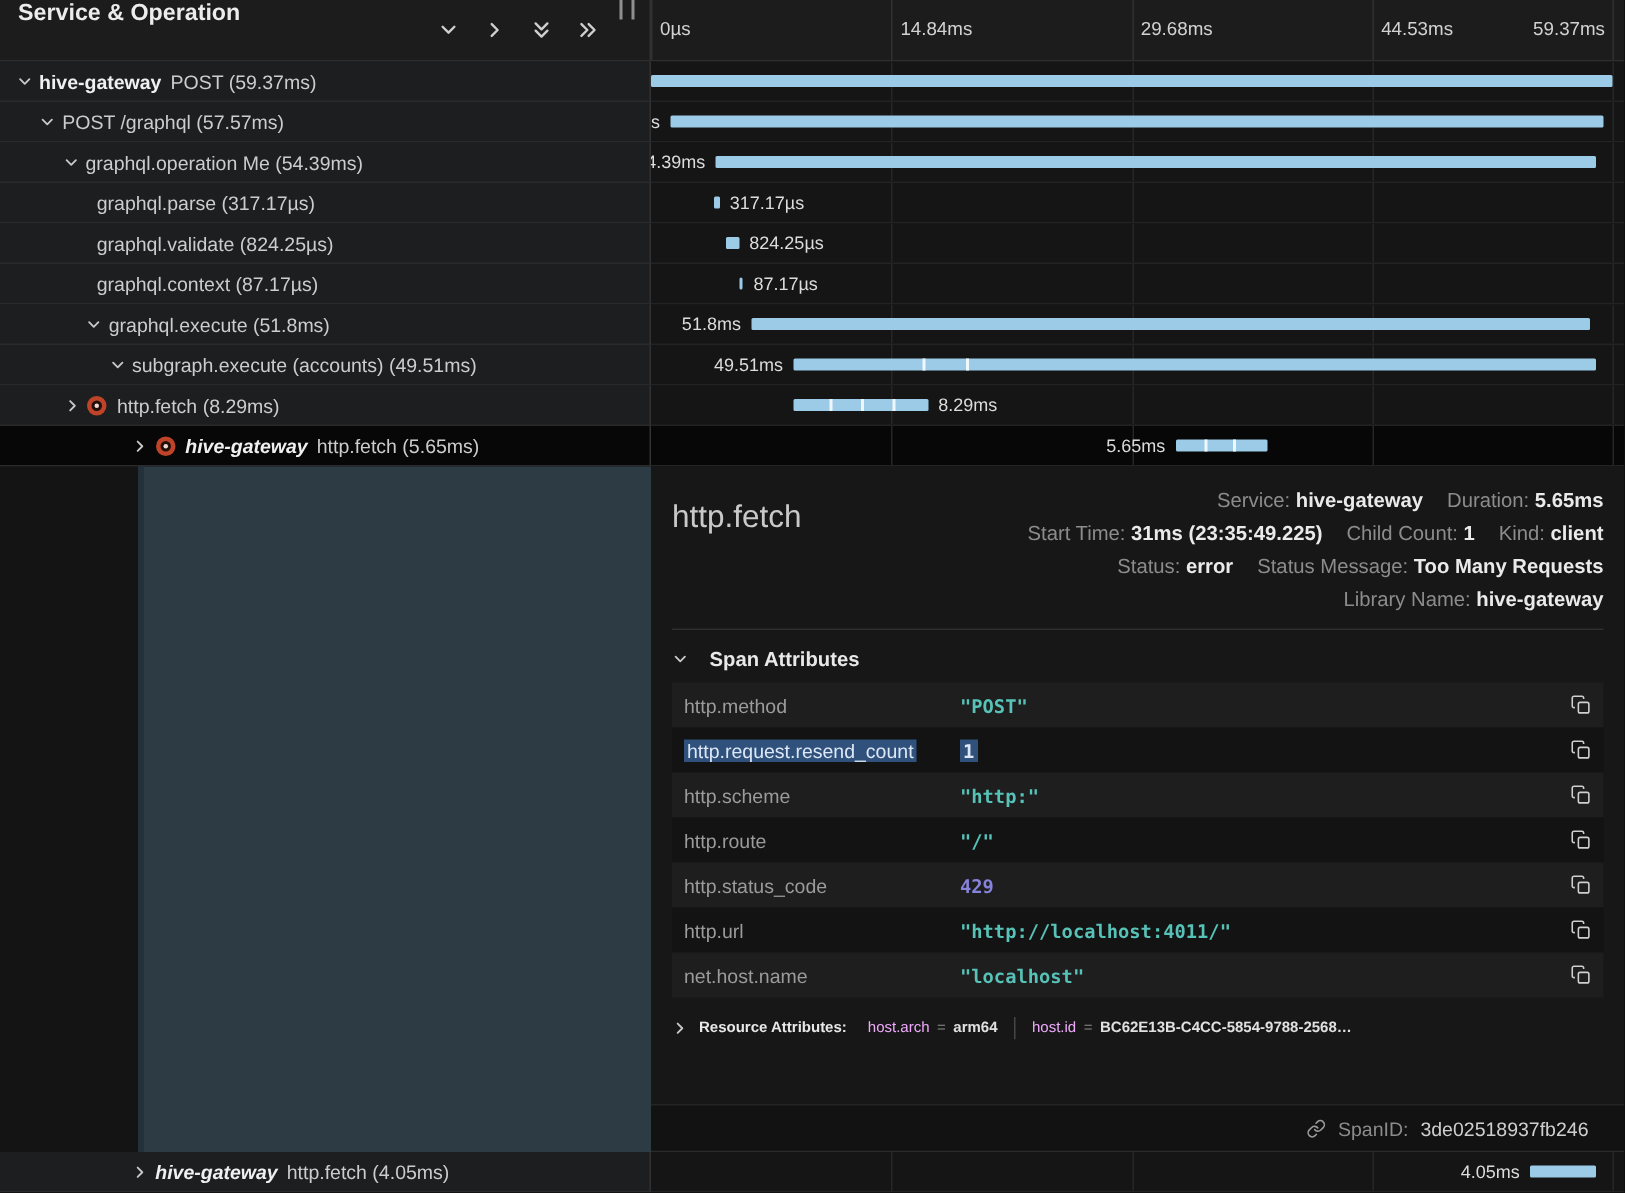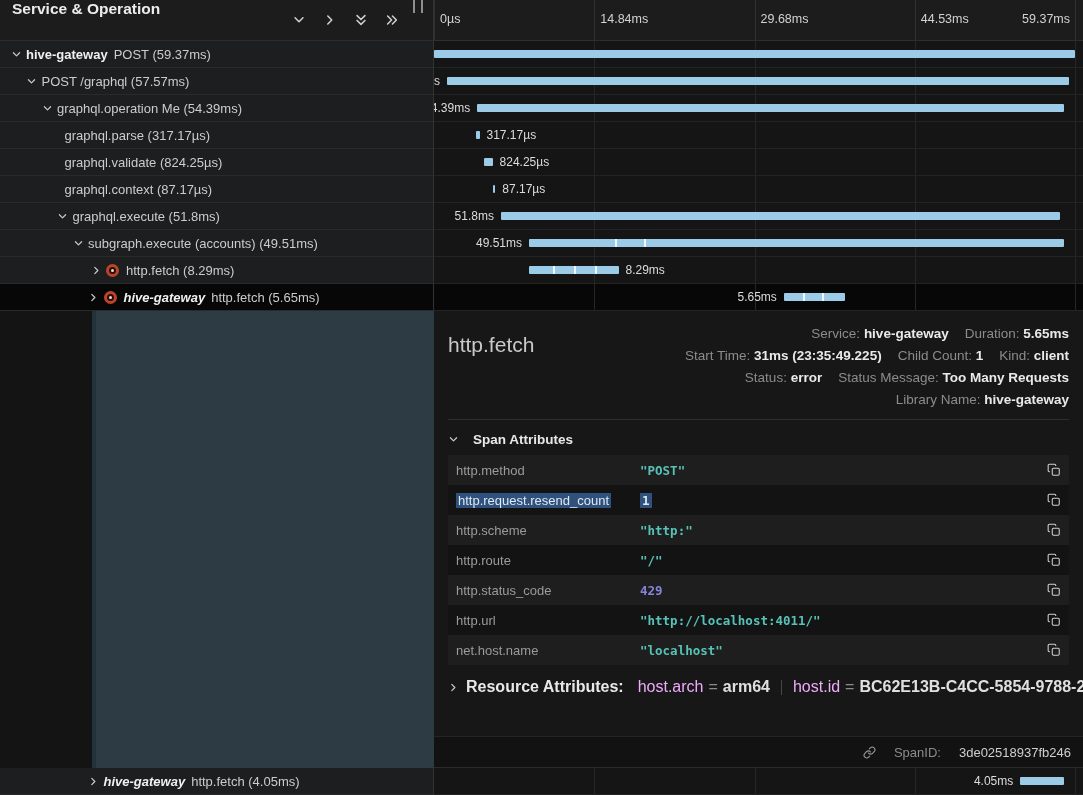--- a/index.html
+++ b/index.html
@@ -68,29 +68,29 @@
   .attr-table{margin:0 14px;}
   .attr-row{display:flex;align-items:center;height:30px;padding:0 8px;font-size:13px;box-sizing:border-box;}
   .attr-row:nth-child(odd){background:#1e1e1e;}
   .attr-row:nth-child(even){background:#131313;}
   .attr-key{flex:0 0 184px;color:#9b9b9b;overflow:hidden;white-space:nowrap;}
   .attr-val{flex:1;font-family:"DejaVu Sans Mono",monospace;font-size:12.5px;font-weight:600;white-space:nowrap;overflow:hidden;}
   .attr-val.string{color:var(--teal);}
   .attr-val.number{color:var(--purple);}
   .copy-btn{flex:0 0 26px;display:flex;justify-content:flex-end;color:#d0d0d0;cursor:pointer;}
   .sel-high{background:var(--sel);color:#dce8f6;padding:1px 2px;border-radius:1px;}
-  .resource-line{display:flex;align-items:center;padding:13px 14px 0;font-size:16px;white-space:nowrap;overflow:hidden;}
+  .resource-line{display:flex;align-items:center;padding:13px 14px 0;font-size:10px;white-space:nowrap;overflow:hidden;}
   .res-chev{color:#c8c8c8;margin-right:7px;display:inline-flex;}
   .res-title{font-weight:700;color:#e8e8e8;margin-right:14px;}
   .res-k{color:#f0abfc;}
   .res-eq{color:#8c8c8c;margin:0 5px;}
   .res-v{color:#e0e0e0;font-weight:700;}
   .res-sep{border-left:1px solid #464646;height:15px;margin:0 11px;}
   .spanid-bar{margin-top:auto;height:30px;display:flex;align-items:center;justify-content:flex-end;
-              gap:18px;padding:0 12px;font-size:13px;color:#8c8c8c;background:#121212;border-top:1px solid #242424;}
+              gap:8px;padding:0 24px;font-size:13px;color:#8c8c8c;background:#121212;border-top:1px solid #242424;}
   .spanid-val{color:#cfcfcf;}
   .link-icon{display:inline-flex;color:#9a9a9a;cursor:pointer;}
 
   .bottom-row{position:absolute;left:0;right:0;bottom:0;height:27px;}
 </style>
 </head>
 <body>
 
 <div class="app" style="--bar: #9ccbe8; --teal: #57c2b7; --purple: #8683dc; --sel: #30517c; --err: #bf4329;">
 
@@ -287,21 +287,21 @@
             <div class="grid" style="left: 100%;"></div>
             <div class="bar" style="left: 14.8223%; width: 83.3923%;">
               <span class="btick" style="left: 16%;"></span>
               <span class="btick" style="left: 21.5%;"></span>
             </div>
             <span class="dur-label before" style="left: 14.8223%;">49.51ms</span>
           </div>
         </div>
       </div>
       <div class="span-row">
-        <div class="tree-cell" style="padding-left: 88px;">
+        <div class="tree-cell" style="padding-left: 40px;">
           <span class="expander">
             <svg width="11" height="11" viewBox="0 0 16 16" fill="none" stroke="currentColor" stroke-width="1.8" stroke-linecap="round" stroke-linejoin="round">
               <path d="M5.5 3.5L10 8l-4.5 4.5"></path>
             </svg>
           </span>
           <span class="err"></span>
           <span class="op">http.fetch (8.29ms)</span>
         </div>
         <div class="time-cell">
           <div class="track">

